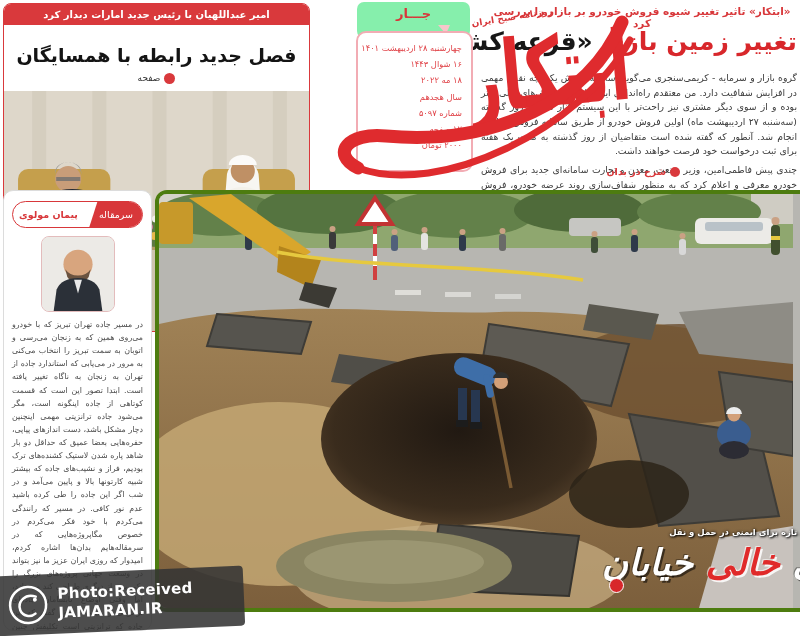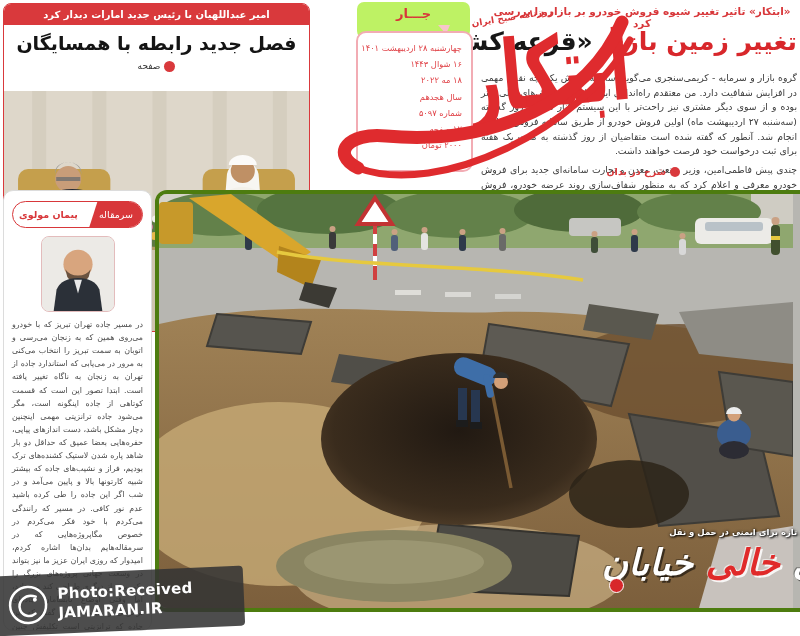--- a/index.html
+++ b/index.html
@@ -6,29 +6,29 @@
   html,body { width:800px; height:636px; background:#fff; overflow:hidden;
               font-family:"DejaVu Sans", sans-serif; }
   .abs { position:absolute; }
   body { position:relative; }
 
   
   .tl-box { left:3px; top:3px; width:307px; height:329px;
             border:1.5px solid #d9393c; border-radius:8px; overflow:hidden; background:#fff; }
   .tl-kicker { height:21px; background:#d9393c; color:#fff; font-size:10px; font-weight:bold;
                line-height:21px; text-align:center; direction:rtl; }
-  .tl-headline { margin:6px 10px 0; text-align:center; font-size:19px; line-height:1.35;
+  .tl-headline { margin:18px 10px 0; text-align:center; font-size:19px; line-height:1.35;
                  font-weight:bold; color:#141414; direction:rtl; }
   .tl-pageref { margin-top:4px; text-align:center; direction:rtl; font-size:9px; color:#333;
                 display:flex; justify-content:center; align-items:center; gap:4px; }
   .red-dot { display:inline-block; width:11px; height:11px; border-radius:50%; background:#d9393c; }
   .tl-photo { position:absolute; left:0; right:0; bottom:0; height:240px; }
 
   
-  .jar-tab { left:357px; top:2px; width:113px; height:36px; background:#bef264; border-radius:7px;
+  .jar-tab { left:357px; top:2px; width:113px; height:36px; background:#86efac; border-radius:7px;
              color:#d8373a; font-weight:bold; font-size:13px; text-align:center; line-height:24px; }
   .jar-tail { left:438px; top:25px; width:0; height:0;
               border-left:8px solid transparent; border-right:4px solid transparent;
               border-top:9px solid #f7c6ca; }
   .date-box { left:356px; top:31px; width:117px; height:141px; background:#fff;
               border:2px solid #f2acb4; border-radius:10px; padding:7px 9px 0 0;
               direction:rtl; z-index:2; }
   .date-line { font-size:8.3px; color:#e04348; text-align:right; line-height:1.95; }
   .swoosh { left:288px; top:6px; width:352px; height:182px; pointer-events:none; z-index:3; }
   .mast-title { left:448px; top:16px; width:190px; text-align:center; color:#df2b2e;

